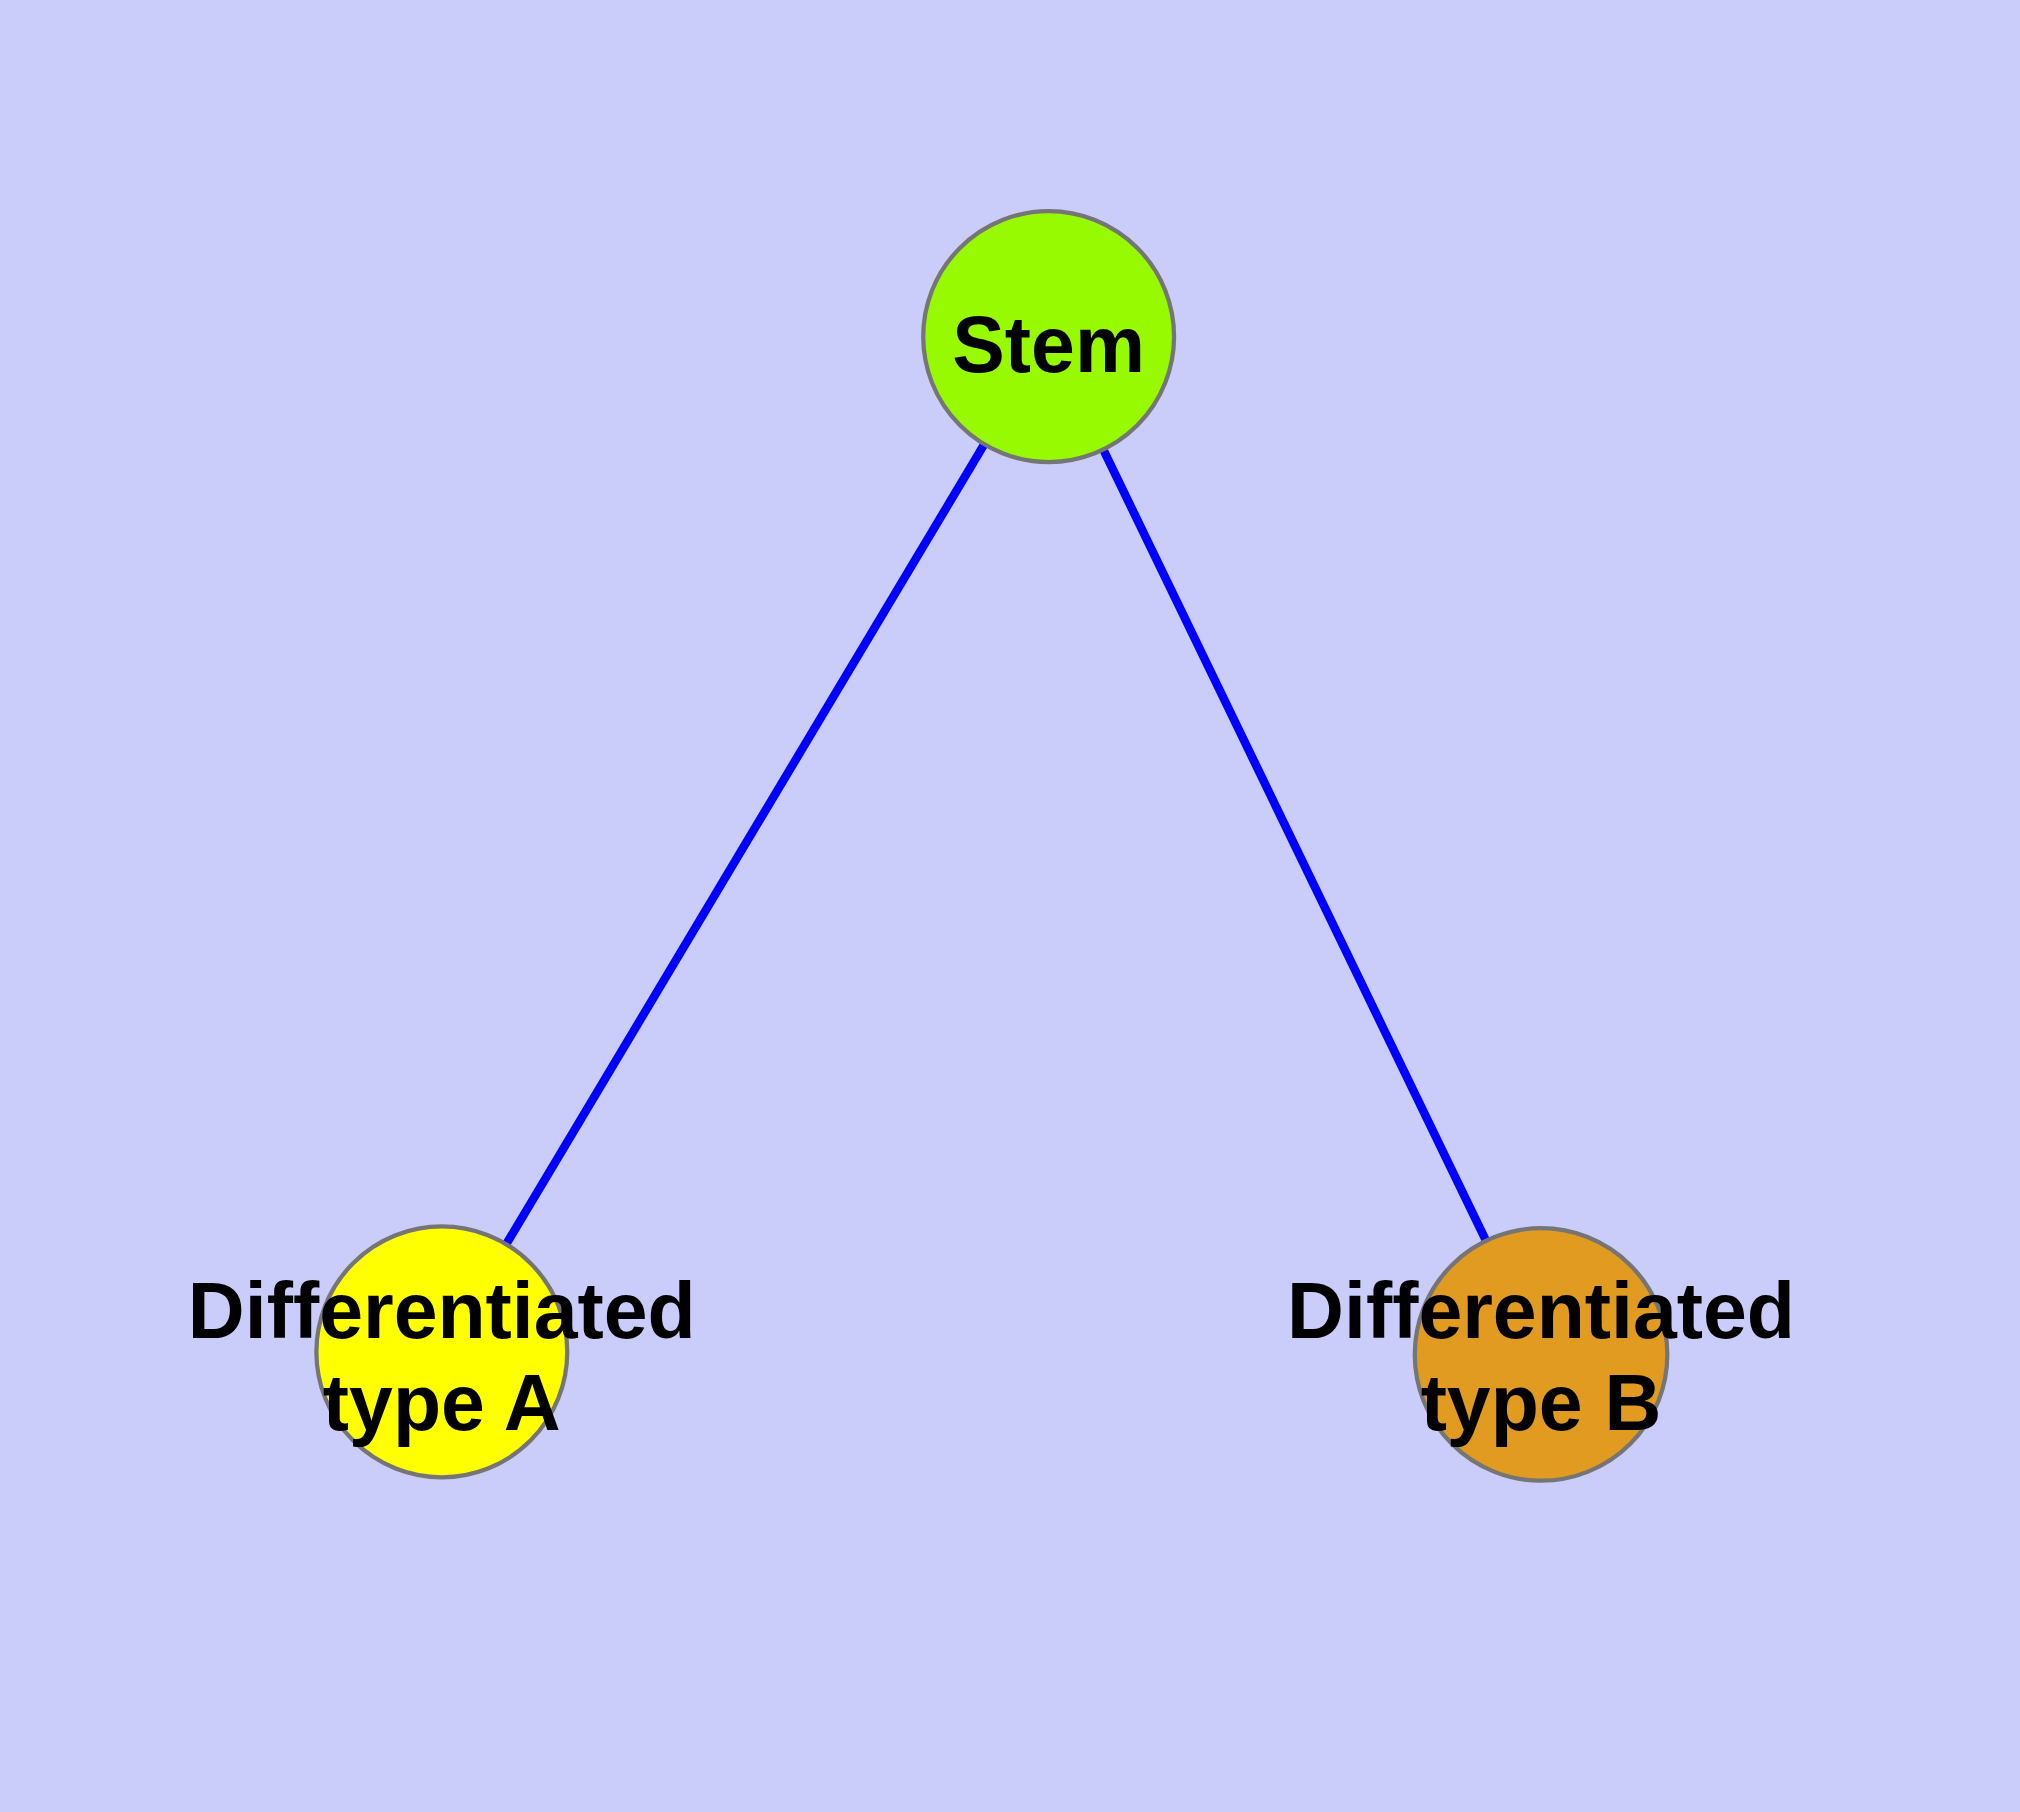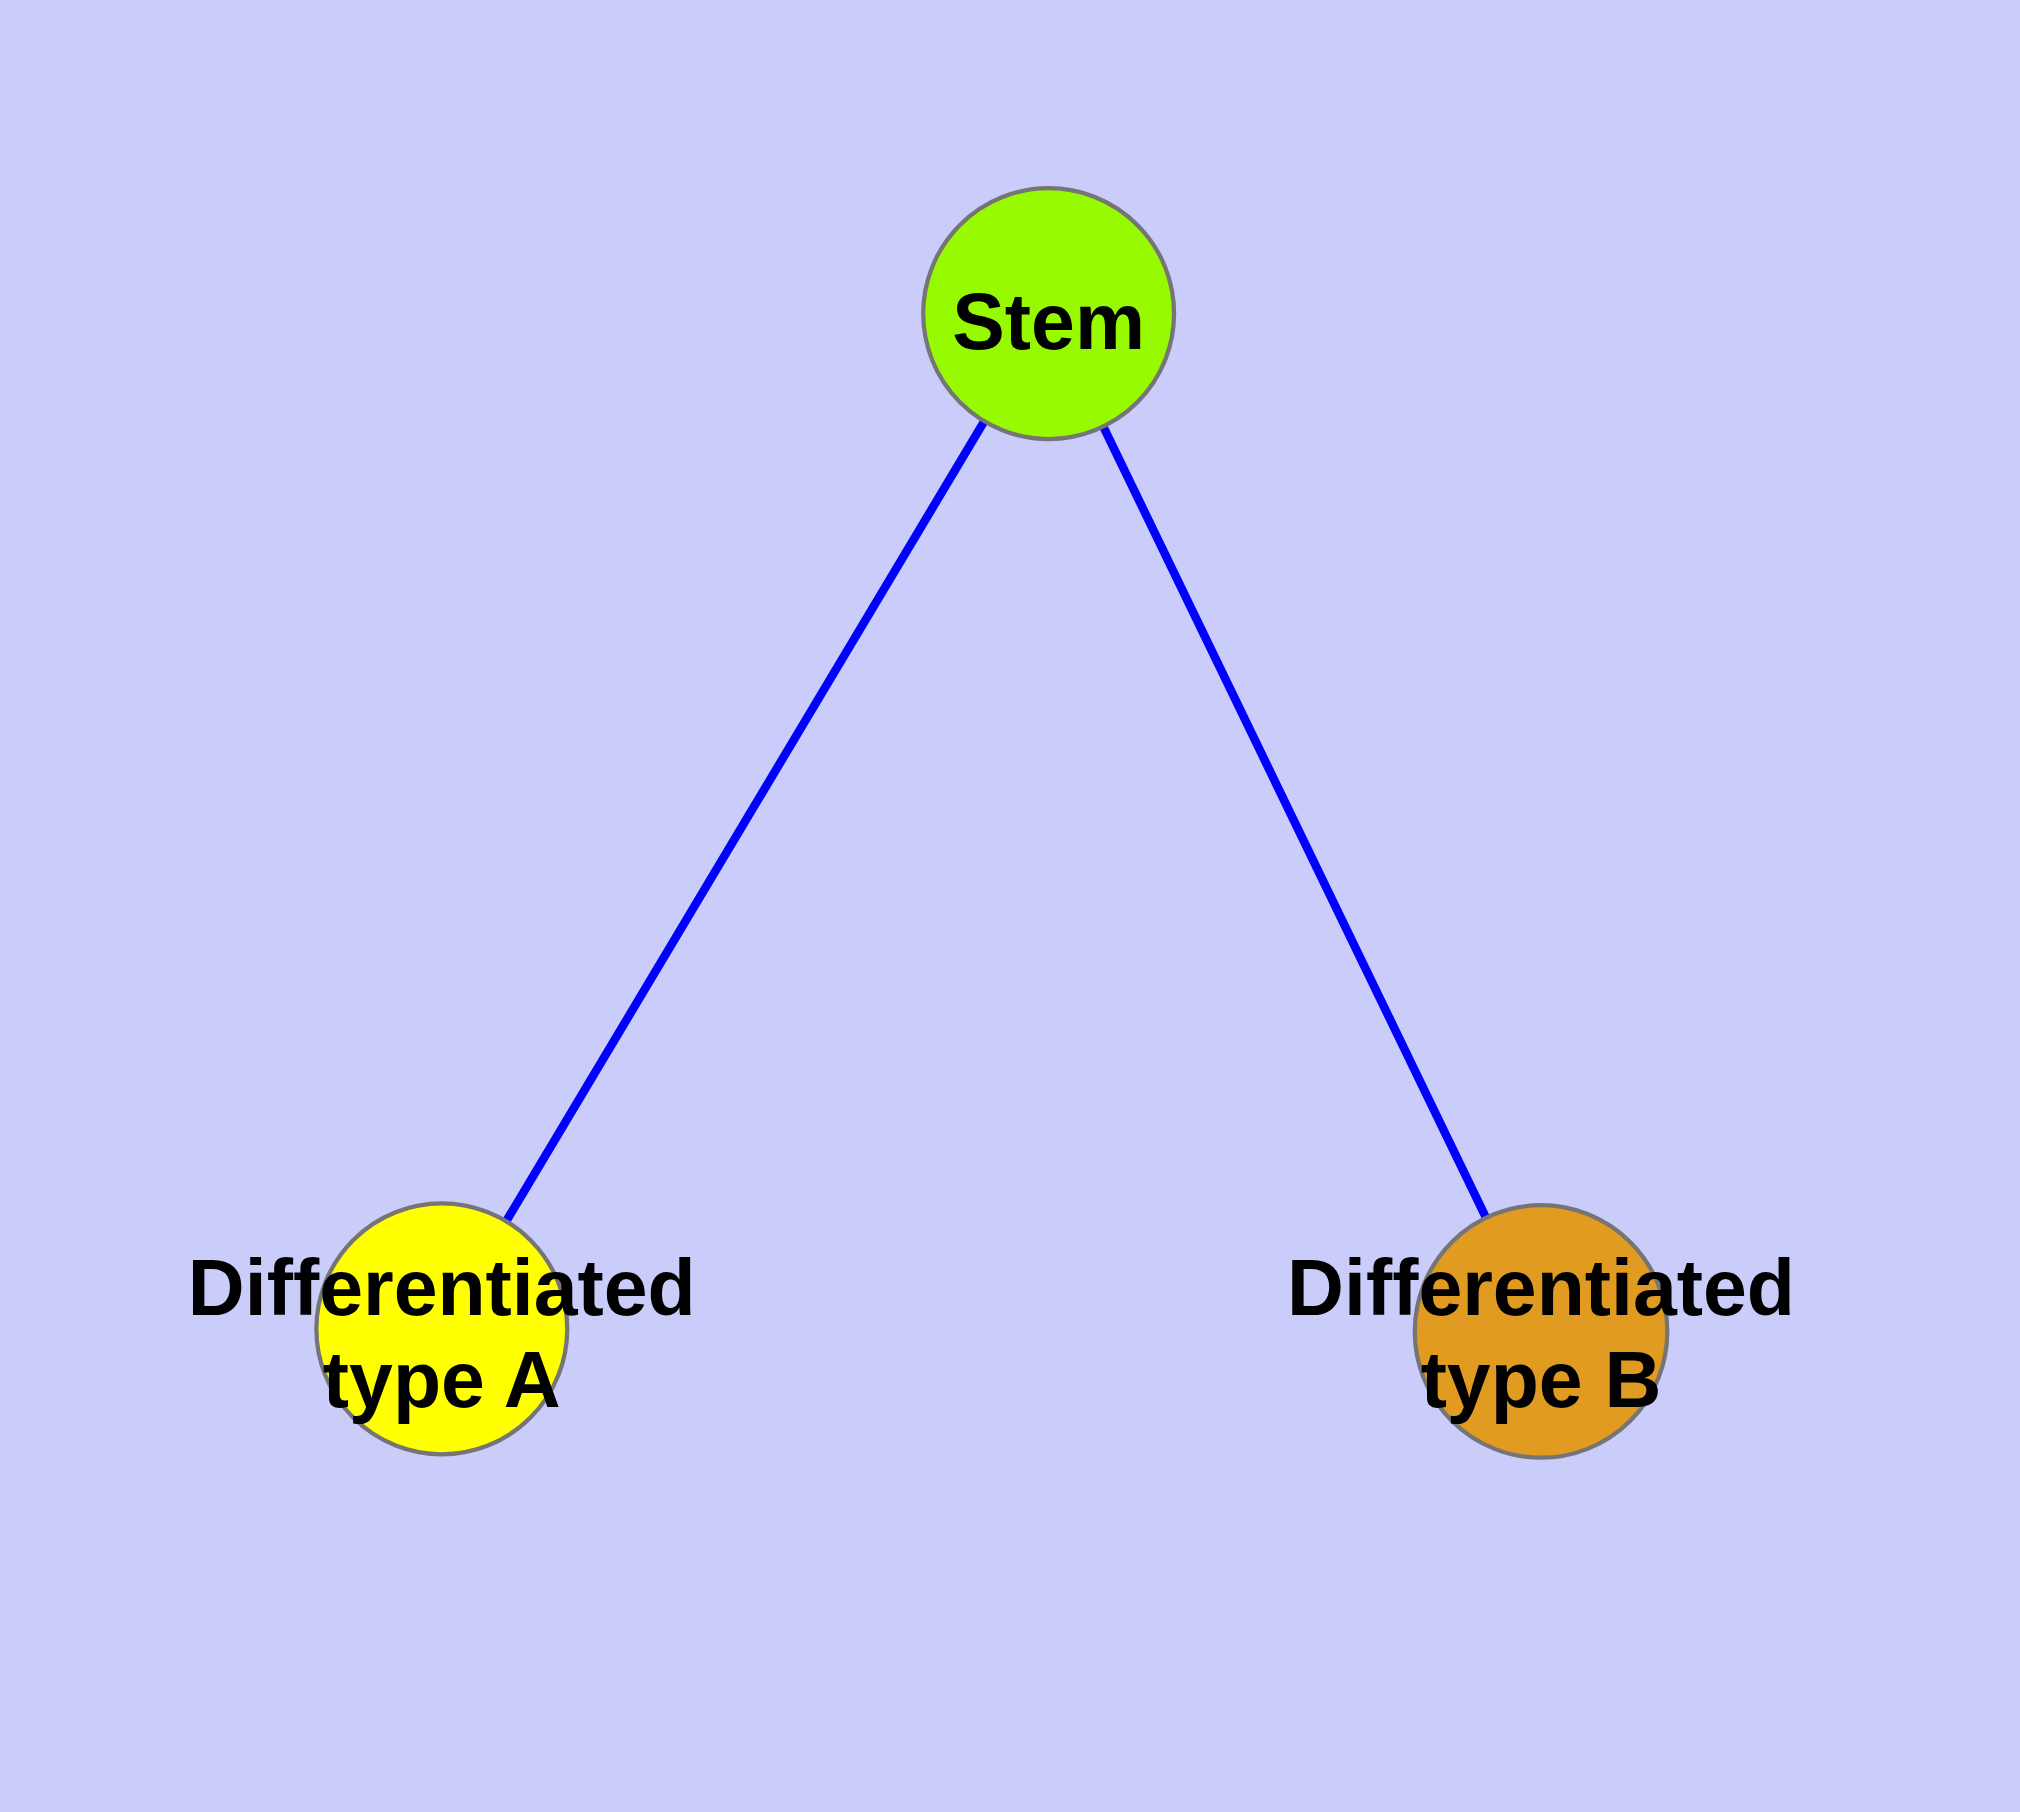--- a/index.html
+++ b/index.html
@@ -4,20 +4,21 @@
 <style>
   html, body {
     margin: 0;
     padding: 0;
     background: #CACCFA;
   }
   .diagram-wrap {
     width: 2021px;
     height: 1556px;
     overflow: hidden;
+    margin-top: 23px;
   }
   svg {
     display: block;
     width: 2021px;
     height: 1812px;
   }
   .edge {
     fill: none;
     stroke-width: 10px;
     stroke-linecap: round;

